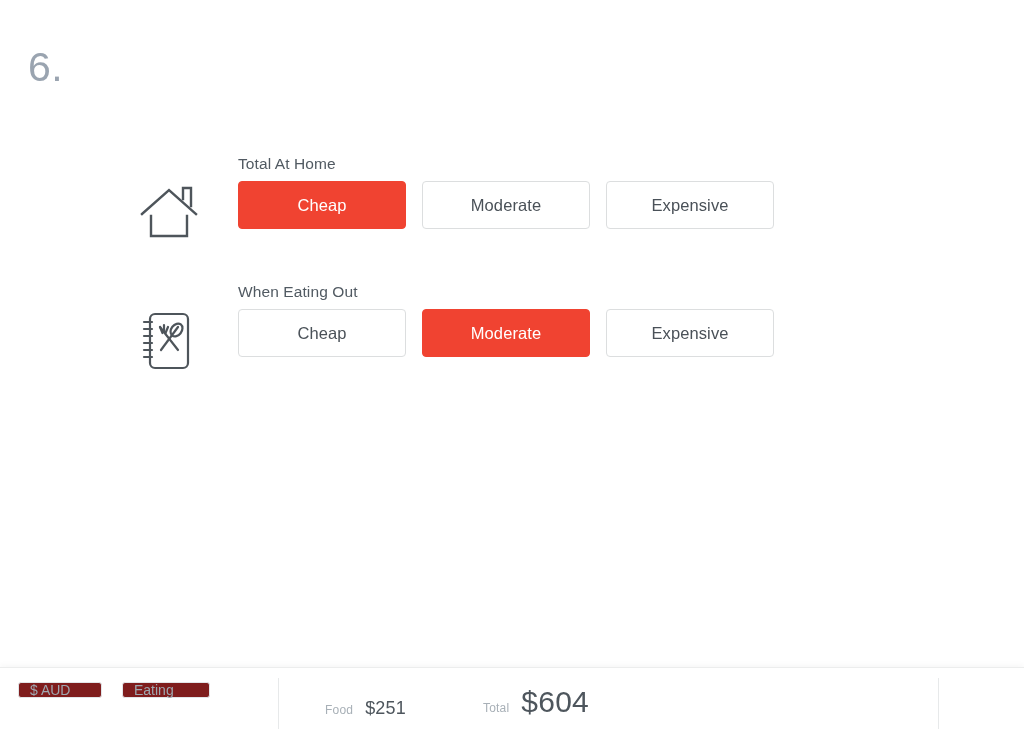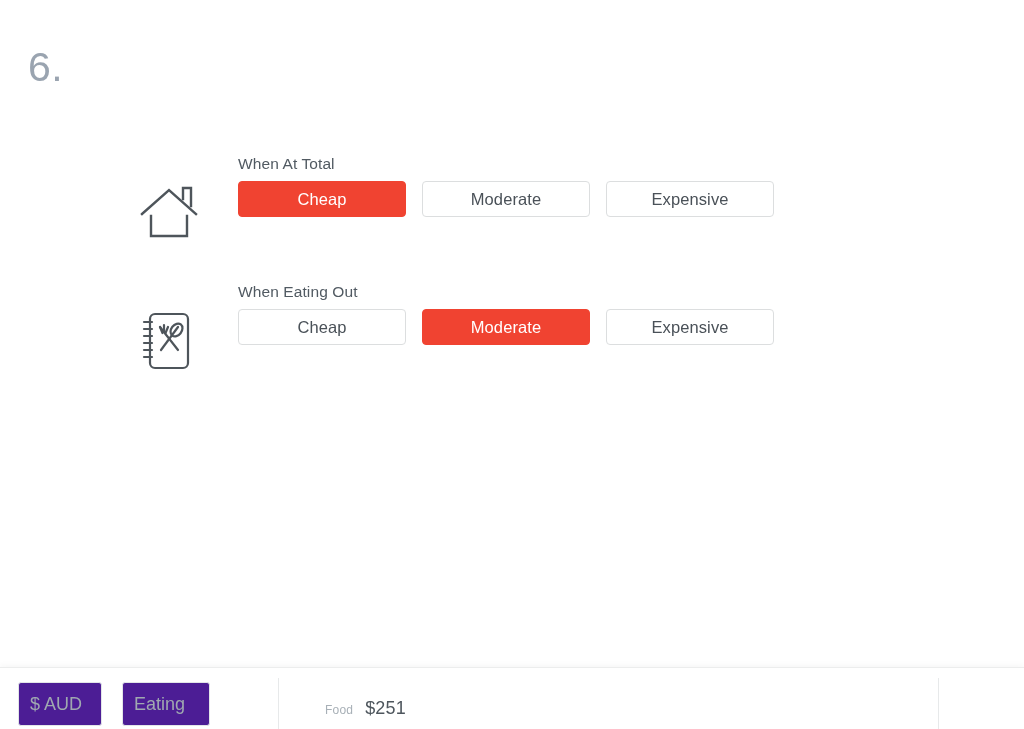--- a/index.html
+++ b/index.html
@@ -77,21 +77,21 @@
   }
   .group-options {
     position: absolute;
     left: 238px;
     top: 26px;
     display: flex;
     gap: 16px;
   }
   .opt-btn {
     width: 168px;
-    height: 36px;
+    height: 48px;
     border-radius: 4px;
     border: 1px solid #dcdedf;
     background: #ffffff;
     color: #4a5158;
     font-family: "Liberation Sans", sans-serif;
     font-size: 16.5px;
     letter-spacing: 0.1px;
     display: flex;
     align-items: center;
     justify-content: center;
@@ -117,27 +117,27 @@
     box-shadow: 0 -2px 6px rgba(0,0,0,0.035);
   }
   .footer-inner {
     position: relative;
     width: 100%;
     height: 100%;
   }
   .pill {
     position: absolute;
     top: 14px;
-    height: 44px;
+    height: 16px;
     border: 1px solid #e2e5e8;
     border-radius: 3px;
-    background: #4c1d95;
+    background: #7f1d1d;
     color: #9fa8b0;
     font-family: "Liberation Sans", sans-serif;
-    font-size: 18px;
+    font-size: 14px;
     display: flex;
     align-items: center;
     padding: 0 11px;
     box-sizing: border-box;
     cursor: pointer;
   }
   .pill-currency { left: 18px; width: 84px; }
   .pill-period   { left: 122px; width: 88px; }
 
   .divider {
@@ -182,21 +182,21 @@
 <div class="groups">
 
   <div class="group">
     <div class="group-icon">
       <svg width="66" height="66" viewBox="0 0 66 66" fill="none" stroke="#4e555b" stroke-width="2.4" stroke-linecap="square" stroke-linejoin="miter">
         <polyline points="6,34 33,10 60,34"></polyline>
         <polyline points="47,19 47,8 55,8 55,26"></polyline>
         <polyline points="15,36 15,56 51,56 51,36"></polyline>
       </svg>
     </div>
-    <div class="group-label">When At Total</div>
+    <div class="group-label">Total At Home</div>
     <div class="group-options">
       <button class="opt-btn selected">Cheap</button>
       <button class="opt-btn">Moderate</button>
       <button class="opt-btn">Expensive</button>
     </div>
   </div>
 
   <div class="group">
     <div class="group-icon">
       <svg width="66" height="66" viewBox="0 0 66 66" fill="none" stroke="#4e555b" stroke-width="2.2" stroke-linecap="round" stroke-linejoin="round">
@@ -232,16 +232,20 @@
     <div class="pill pill-currency">$ AUD</div>
     <div class="pill pill-period">Eating</div>
 
     <div class="divider divider-left"></div>
 
     <div class="stat stat-food">
       <span class="stat-label">Food</span>
       <span class="stat-value">$251</span>
     </div>
 
+    <div class="stat stat-total">
+      <span class="stat-label">Total</span>
+      <span class="stat-value">$604</span>
+    </div>
 
     <div class="divider divider-right"></div>
   </div>
 </div>
 
 </body></html>

